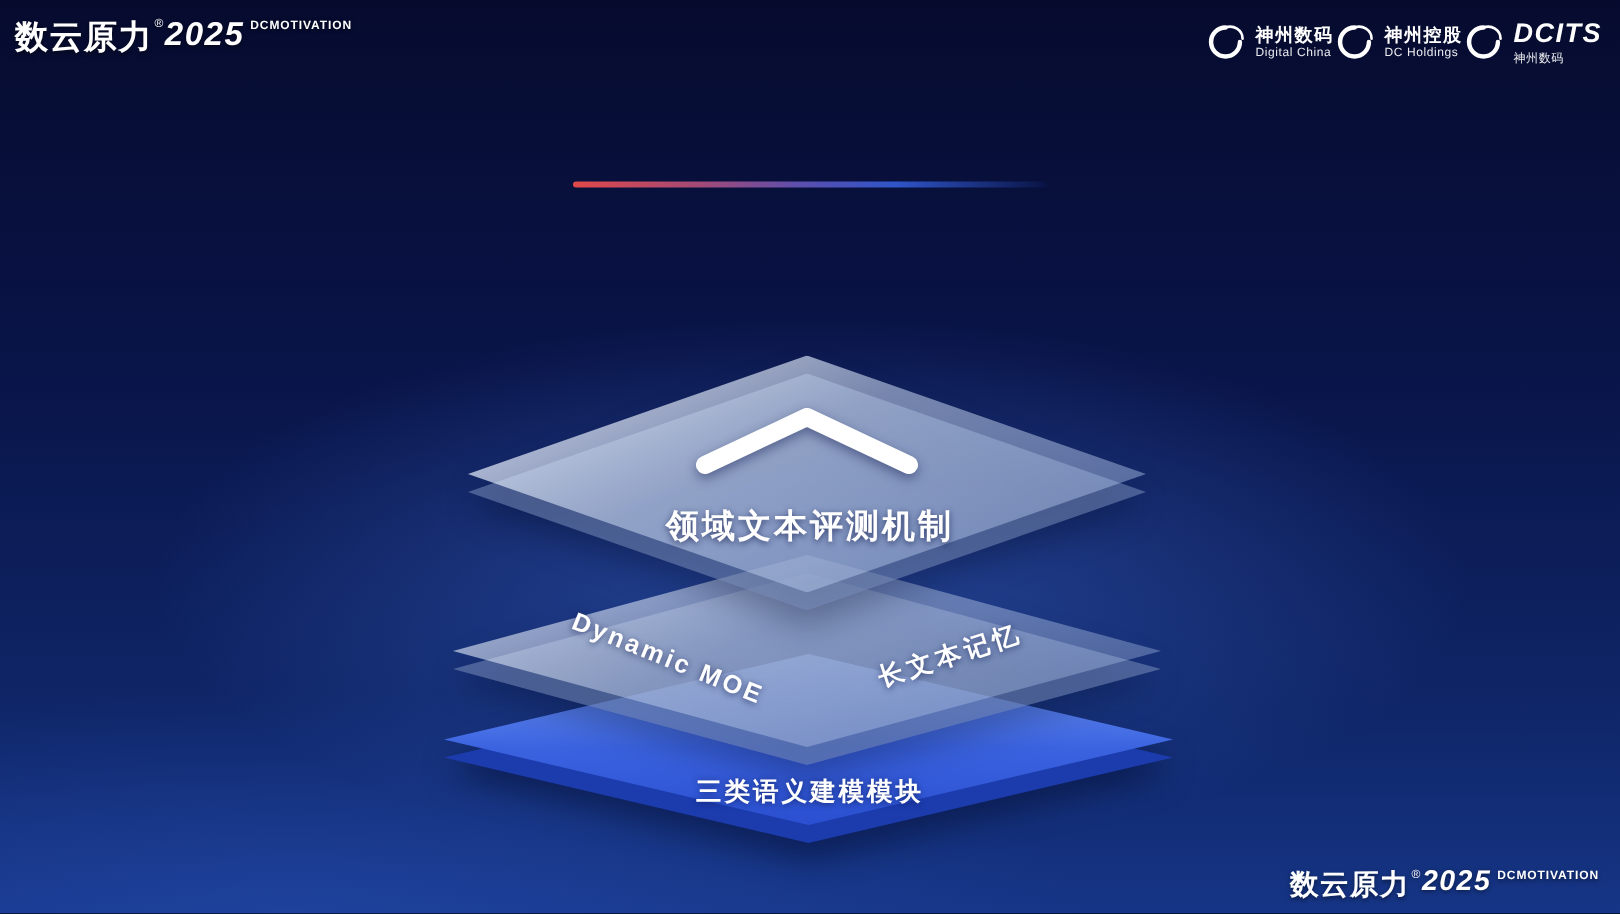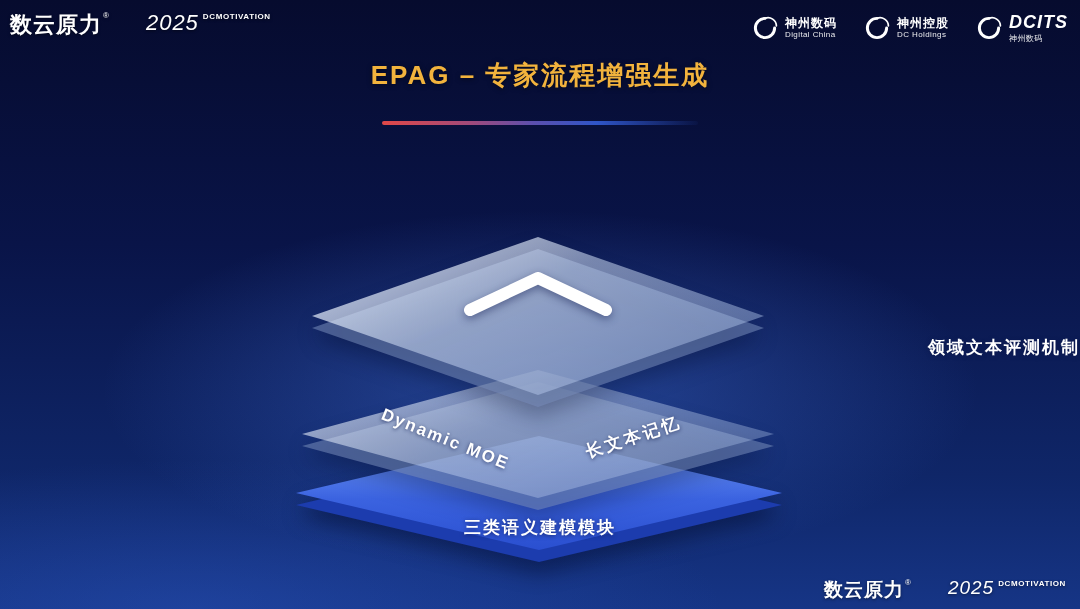--- a/index.html
+++ b/index.html
@@ -14,29 +14,29 @@
     padding-left: 44px;
   }
 
   
   .brand { position:absolute; display:flex; align-items:flex-start; white-space:nowrap;
            text-shadow:0 1px 3px rgba(0,0,0,0.5); }
   .brand-top { left:10px; top:10px; }
   .brand-bottom { right:14px; bottom:6px; }
   .brand .brand-name { font-size:22px; font-weight:bold; letter-spacing:1px; }
   .brand .brand-reg { font-size:8px; vertical-align:top; margin:1px 1px 0 1px; }
-  .brand .brand-year { font-size:22px; font-weight:normal; font-style:italic; letter-spacing:1px;margin-left:36px; }
+  .brand .brand-year { font-size:22px; font-weight:bold; font-style:italic; letter-spacing:1px; }
   .brand .brand-tag { display:flex; flex-direction:row; margin-left:4px; margin-top:2px;
                       font-size:8px; font-weight:bold; letter-spacing:0.6px; line-height:1.15; }
   .brand-bottom .brand-name, .brand-bottom .brand-year { font-size:19px; }
 
   
   .live-label { position:absolute; left:10px; top:60px; font-size:19px; font-weight:bold;
                 letter-spacing:1px; text-shadow:0 1px 4px rgba(0,0,0,0.6); }
-  .logo-row { position:absolute; right:12px; top:12px; display:flex; align-items:center; gap:26px; }
+  .logo-row { position:absolute; right:12px; top:12px; display:flex; align-items:center; }
   .logo { display:flex; align-items:center; gap:6px; }
   .logo .swoosh { width:28px; height:28px; display:inline-flex; }
   .logo .swoosh svg { width:100%; height:100%; }
   .logo-text { display:flex; flex-direction:column; line-height:1.2; }
   .logo-text .l-top { font-size:12px; font-weight:bold; letter-spacing:1px; }
   .logo-text .l-bottom { font-size:8px; opacity:0.92; letter-spacing:0.4px; }
   .logo-dcits .l-top { font-style:italic; font-size:18px; }
 
   
   .title { position:absolute; left:0; right:0; top:58px; text-align:center;
@@ -62,21 +62,21 @@
   .layer-mid-wrap   { left:302px; top:370px; width:472px; height:128px; z-index:2; }
   .layer-mid-wrap .glass-face { opacity:0.82; }
   .layer-bottom-wrap{ left:296px; top:436px; width:486px; height:114px; z-index:1; }
   .blue-face { background:linear-gradient(180deg,#7aa4ff 0%,#3b63e0 55%,#2a4fd0 100%); }
   .blue-edge { background:#1c3cae; }
 
   .chevron { position:absolute; left:458px; top:266px; z-index:5;
              filter:drop-shadow(0 3px 4px rgba(10,20,70,0.45)); }
   .lbl { position:absolute; z-index:5; font-weight:bold; color:#fff;
          text-shadow:0 1px 4px rgba(10,20,70,0.65); }
-  .top-lbl { left:0; right:0; top:336px; text-align:right; font-size:17px; letter-spacing:2px; }
+  .top-lbl { left:0; right:0; top:336px; text-align:center; font-size:22px; letter-spacing:2px; }
   .moe-lbl { left:382px; top:404px; font-size:17px; letter-spacing:2px;
              transform:rotate(22deg); transform-origin:left center; }
   .mem-lbl { left:586px; top:441px; font-size:17px; letter-spacing:3px;
              transform:rotate(-18deg); transform-origin:left center; }
   .bottom-lbl { left:0; right:0; top:516px; text-align:center; font-size:17px; letter-spacing:2px; }
 </style>
 </head>
 <body>
 
 <div class="slide">
@@ -124,21 +124,20 @@
             <path d="M16 5 C22 2.5 29 7 29 13.5" fill="none" stroke="#fff" stroke-width="2" stroke-linecap="round"></path>
           </svg>
       </span>
       <span class="logo-text">
         <span class="l-top">DCITS</span>
         <span class="l-bottom">神州数码</span>
       </span>
     </div>
   </div>
 
-  <div class="title">EPAG – 专家流程增强生成</div>
   <div class="title-underline"></div>
 
 
   <div>
 
     <div class="layer-wrap layer-bottom-wrap">
       <div class="rhombus edge blue-edge"></div>
       <div class="rhombus face blue-face"></div>
     </div>
 

